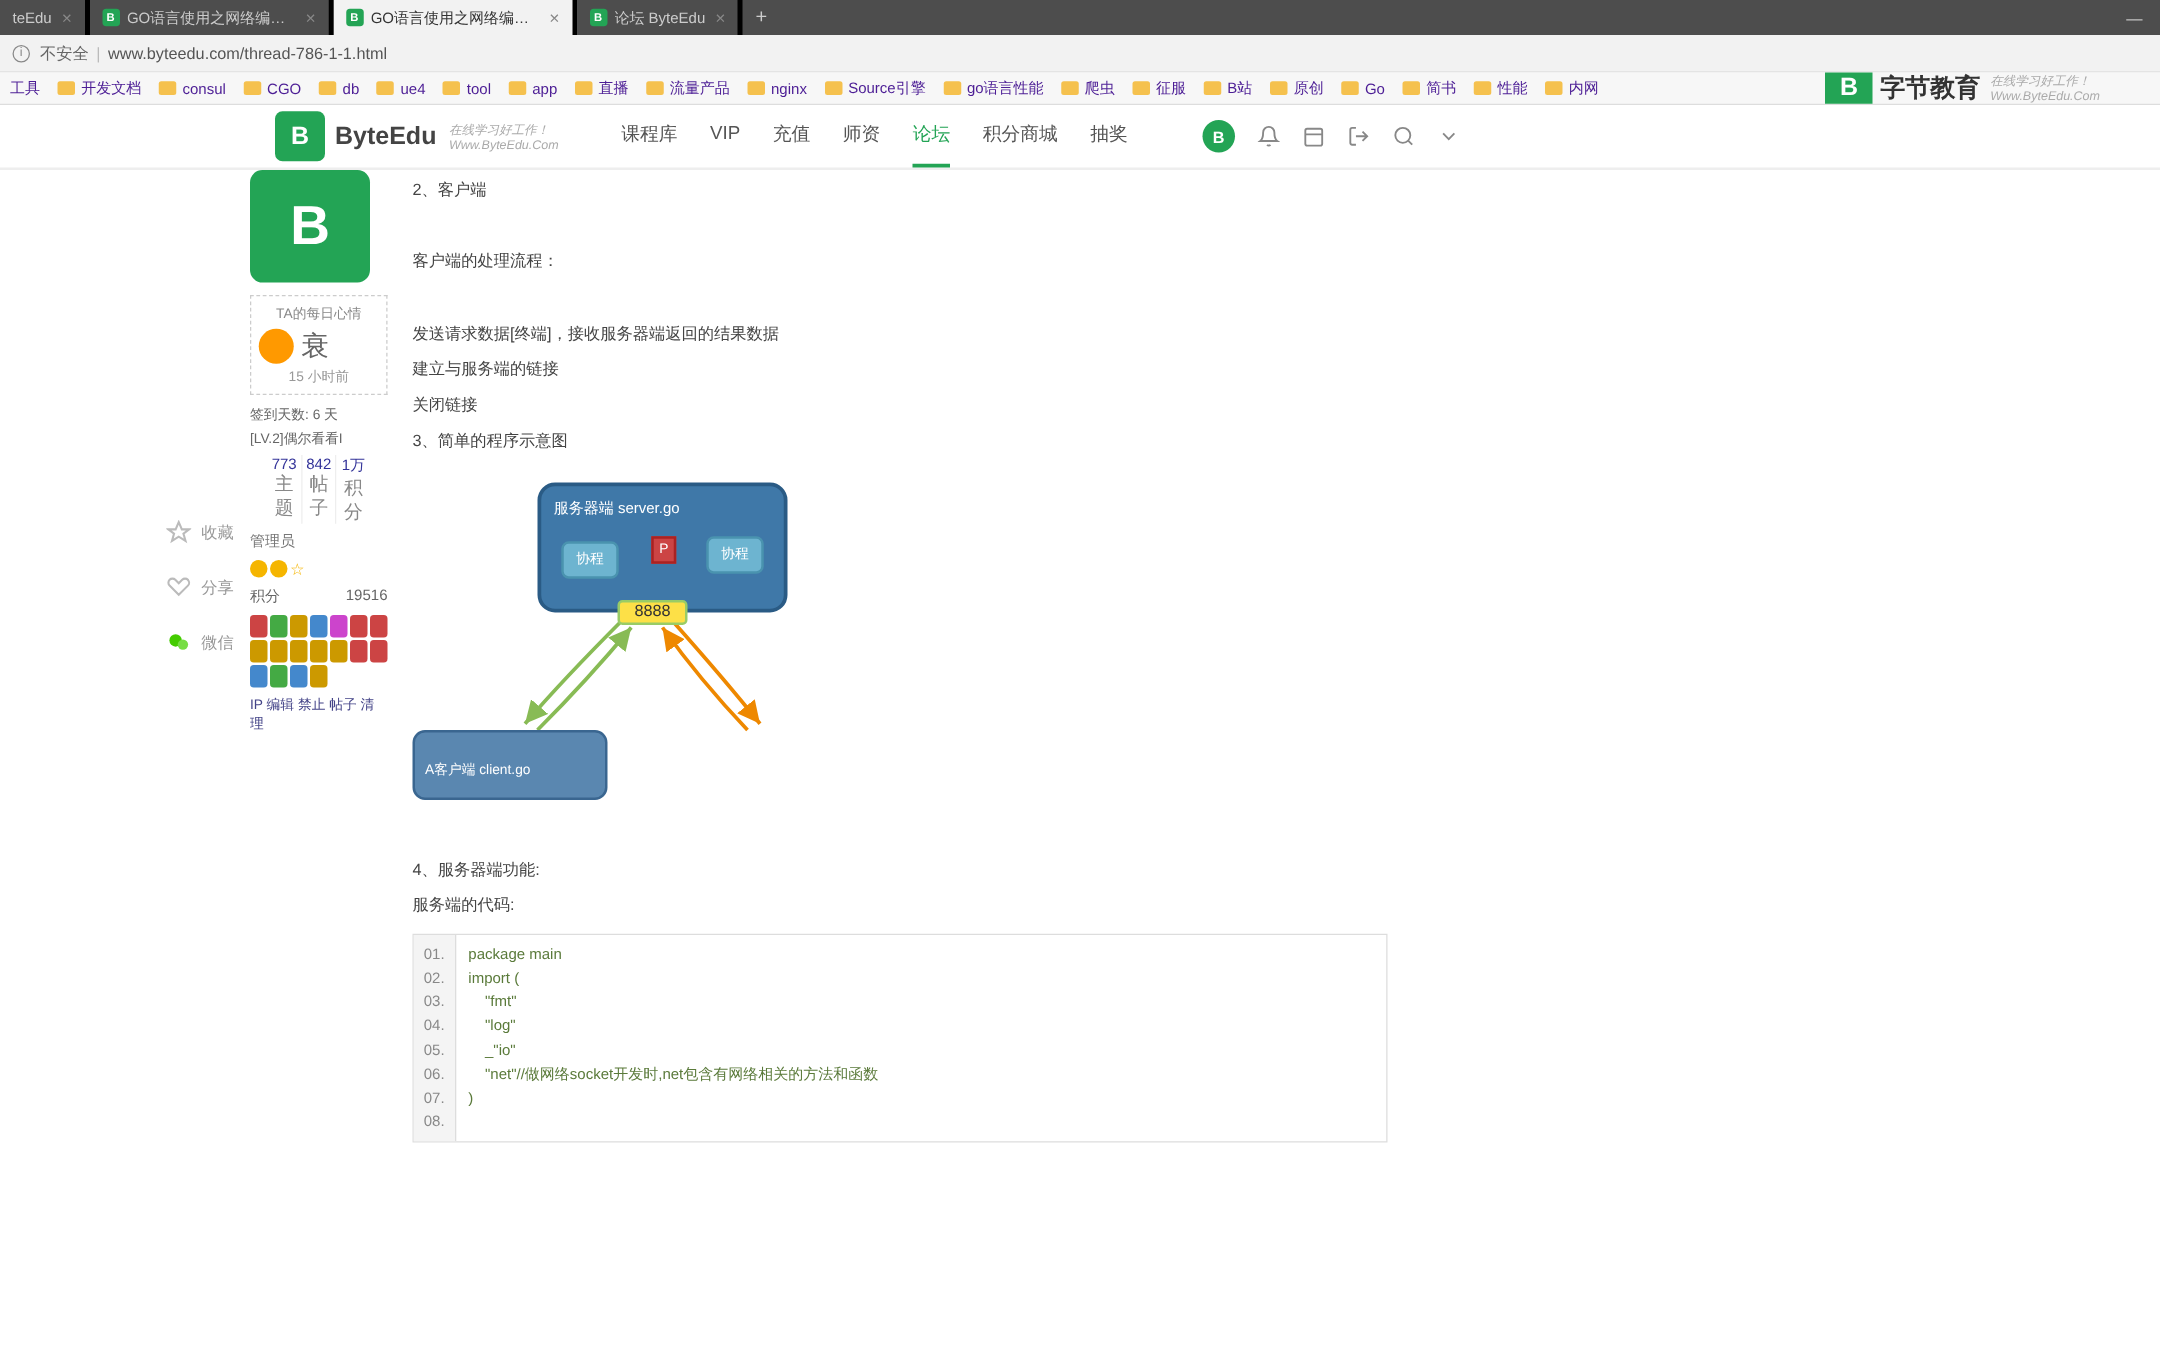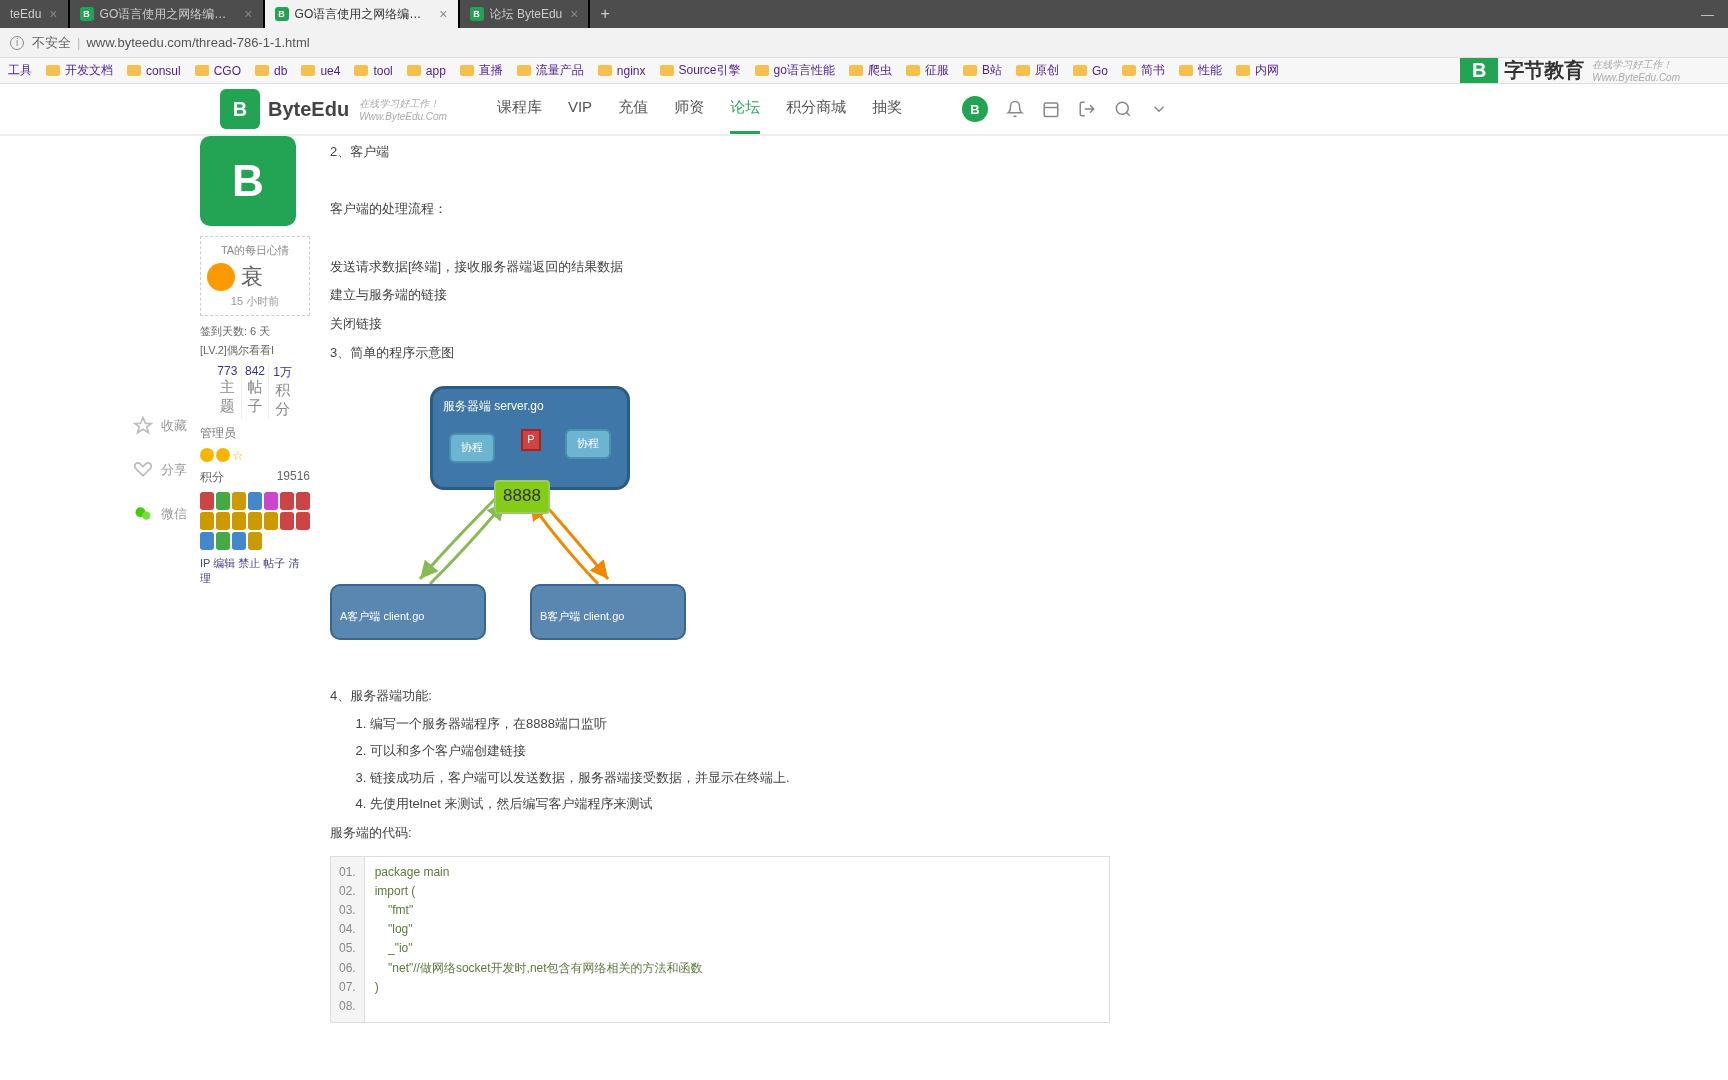--- a/index.html
+++ b/index.html
@@ -1,20 +1,20 @@
 <!DOCTYPE html>
 <html><head>
 <meta charset="utf-8">
 <style>
 *{box-sizing:border-box;margin:0;padding:0;font-family:"Microsoft YaHei",Arial,sans-serif}
 body{background:#fff;font-size:13px;color:#333;overflow-x:hidden}
 
 
 .browser-tabs{background:#4d4d4d;height:28px;display:flex;align-items:stretch}
-.tab{display:flex;align-items:center;padding:5px 10px;color:#ccc;font-size:12px;border-right:2px solid #000000;position:relative;max-width:195px}
+.tab{display:flex;align-items:center;padding:5px 10px;color:#ccc;font-size:12px;border-right:4px solid #000000;position:relative;max-width:195px}
 .tab.active{background:#f2f2f2;color:#333}
 .tab-icon{width:14px;height:14px;background:#23a455;border-radius:3px;margin-right:6px;display:flex;align-items:center;justify-content:center;color:#fff;font-size:9px;font-weight:bold}
 .tab-title{white-space:nowrap;overflow:hidden;text-overflow:ellipsis;flex:1}
 .tab-close{margin-left:8px;font-size:14px;color:#888;cursor:pointer}
 .new-tab{color:#ccc;padding:0 10px;display:flex;align-items:center;font-size:16px}
 .window-min{margin-left:auto;color:#ccc;padding:0 14px;display:flex;align-items:center}
 
 .addr-bar{height:30px;background:#f2f2f2;display:flex;align-items:center;padding:0 10px;border-bottom:1px solid #e0e0e0}
 .addr-info{width:14px;height:14px;border:1px solid #888;border-radius:50%;display:flex;align-items:center;justify-content:center;font-size:10px;color:#888;margin-right:8px}
 .addr-insecure{color:#666;font-size:13px;margin-right:6px}
@@ -73,21 +73,21 @@
 .content{flex:1;padding:0 20px 40px 20px;max-width:820px;font-size:13px;line-height:1.9;color:#444}
 .content p{margin:4px 0}
 
 
 .diagram{position:relative;width:480px;height:280px;margin:8px 0 30px 0}
 .server-box{position:absolute;left:100px;top:12px;width:200px;height:104px;background:#3f78a8;border:3px solid #2a5b85;border-radius:14px;color:#fff;font-size:12px;padding:6px 10px}
 .coroutine{position:absolute;width:46px;height:30px;background:#6db4d0;border:2px solid #4a93af;border-radius:6px;color:#fff;font-size:11px;display:flex;align-items:center;justify-content:center}
 .cor-l{left:16px;top:44px}
 .cor-r{left:132px;top:40px}
 .p-box{position:absolute;left:88px;top:40px;width:20px;height:22px;background:#c44;border:2px solid #a22;color:#fff;font-size:11px;display:flex;align-items:center;justify-content:center}
-.port-box{position:absolute;left:164px;top:106px;width:56px;height:34px;background:#84cc16;border:2px solid #9c6;border-radius:4px;font-size:17px;display:flex;align-items:center;justify-content:center;color:#333}
+.port-box{position:absolute;left:164px;top:106px;width:56px;height:20px;background:#fde047;border:2px solid #9c6;border-radius:4px;font-size:13px;display:flex;align-items:center;justify-content:center;color:#333}
 .client-box{position:absolute;width:156px;height:56px;border:2px solid #3a6690;border-radius:10px;background:#5a87b0;color:#fff;font-size:11px;padding:20px 8px}
 .client-a{left:0;top:210px}
 .client-b{left:200px;top:210px}
 svg.diagram-lines{position:absolute;left:0;top:0;width:100%;height:100%}
 
 .ol{padding-left:40px}
 .ol li{margin:2px 0}
 
 .code-block{border:1px solid #ddd;margin-top:10px;display:flex;font-family:Consolas,monospace;font-size:12px}
 .gutter{background:#f4f4f4;color:#888;padding:6px 8px;text-align:right;border-right:1px solid #ddd}
@@ -384,30 +384,23 @@
         <line x1="226" y1="58" x2="208" y2="58" stroke="#e80" stroke-width="2" marker-end="url(#ah-o)"></line>
       </svg>
       <div class="server-box">
         <div>服务器端  server.go</div>
         <div class="coroutine cor-l">协程</div>
         <div class="coroutine cor-r">协程</div>
         <div class="p-box">P</div>
       </div>
       <div class="port-box">8888</div>
       <div class="client-box client-a">A客户端  client.go</div>
-      <div class="client-box client-b">B客户端  client.go</div>
     </div>
 
     <p>4、服务器端功能:</p>
-    <ol class="ol">
-      <li>编写一个服务器端程序，在8888端口监听</li>
-      <li>可以和多个客户端创建链接</li>
-      <li>链接成功后，客户端可以发送数据，服务器端接受数据，并显示在终端上.</li>
-      <li>先使用telnet 来测试，然后编写客户端程序来测试</li>
-    </ol>
     <p>服务端的代码:</p>
 
     <div class="code-block">
       <div class="gutter">
         <div>01.</div>
           <div>02.</div>
           <div>03.</div>
           <div>04.</div>
           <div>05.</div>
           <div>06.</div>

